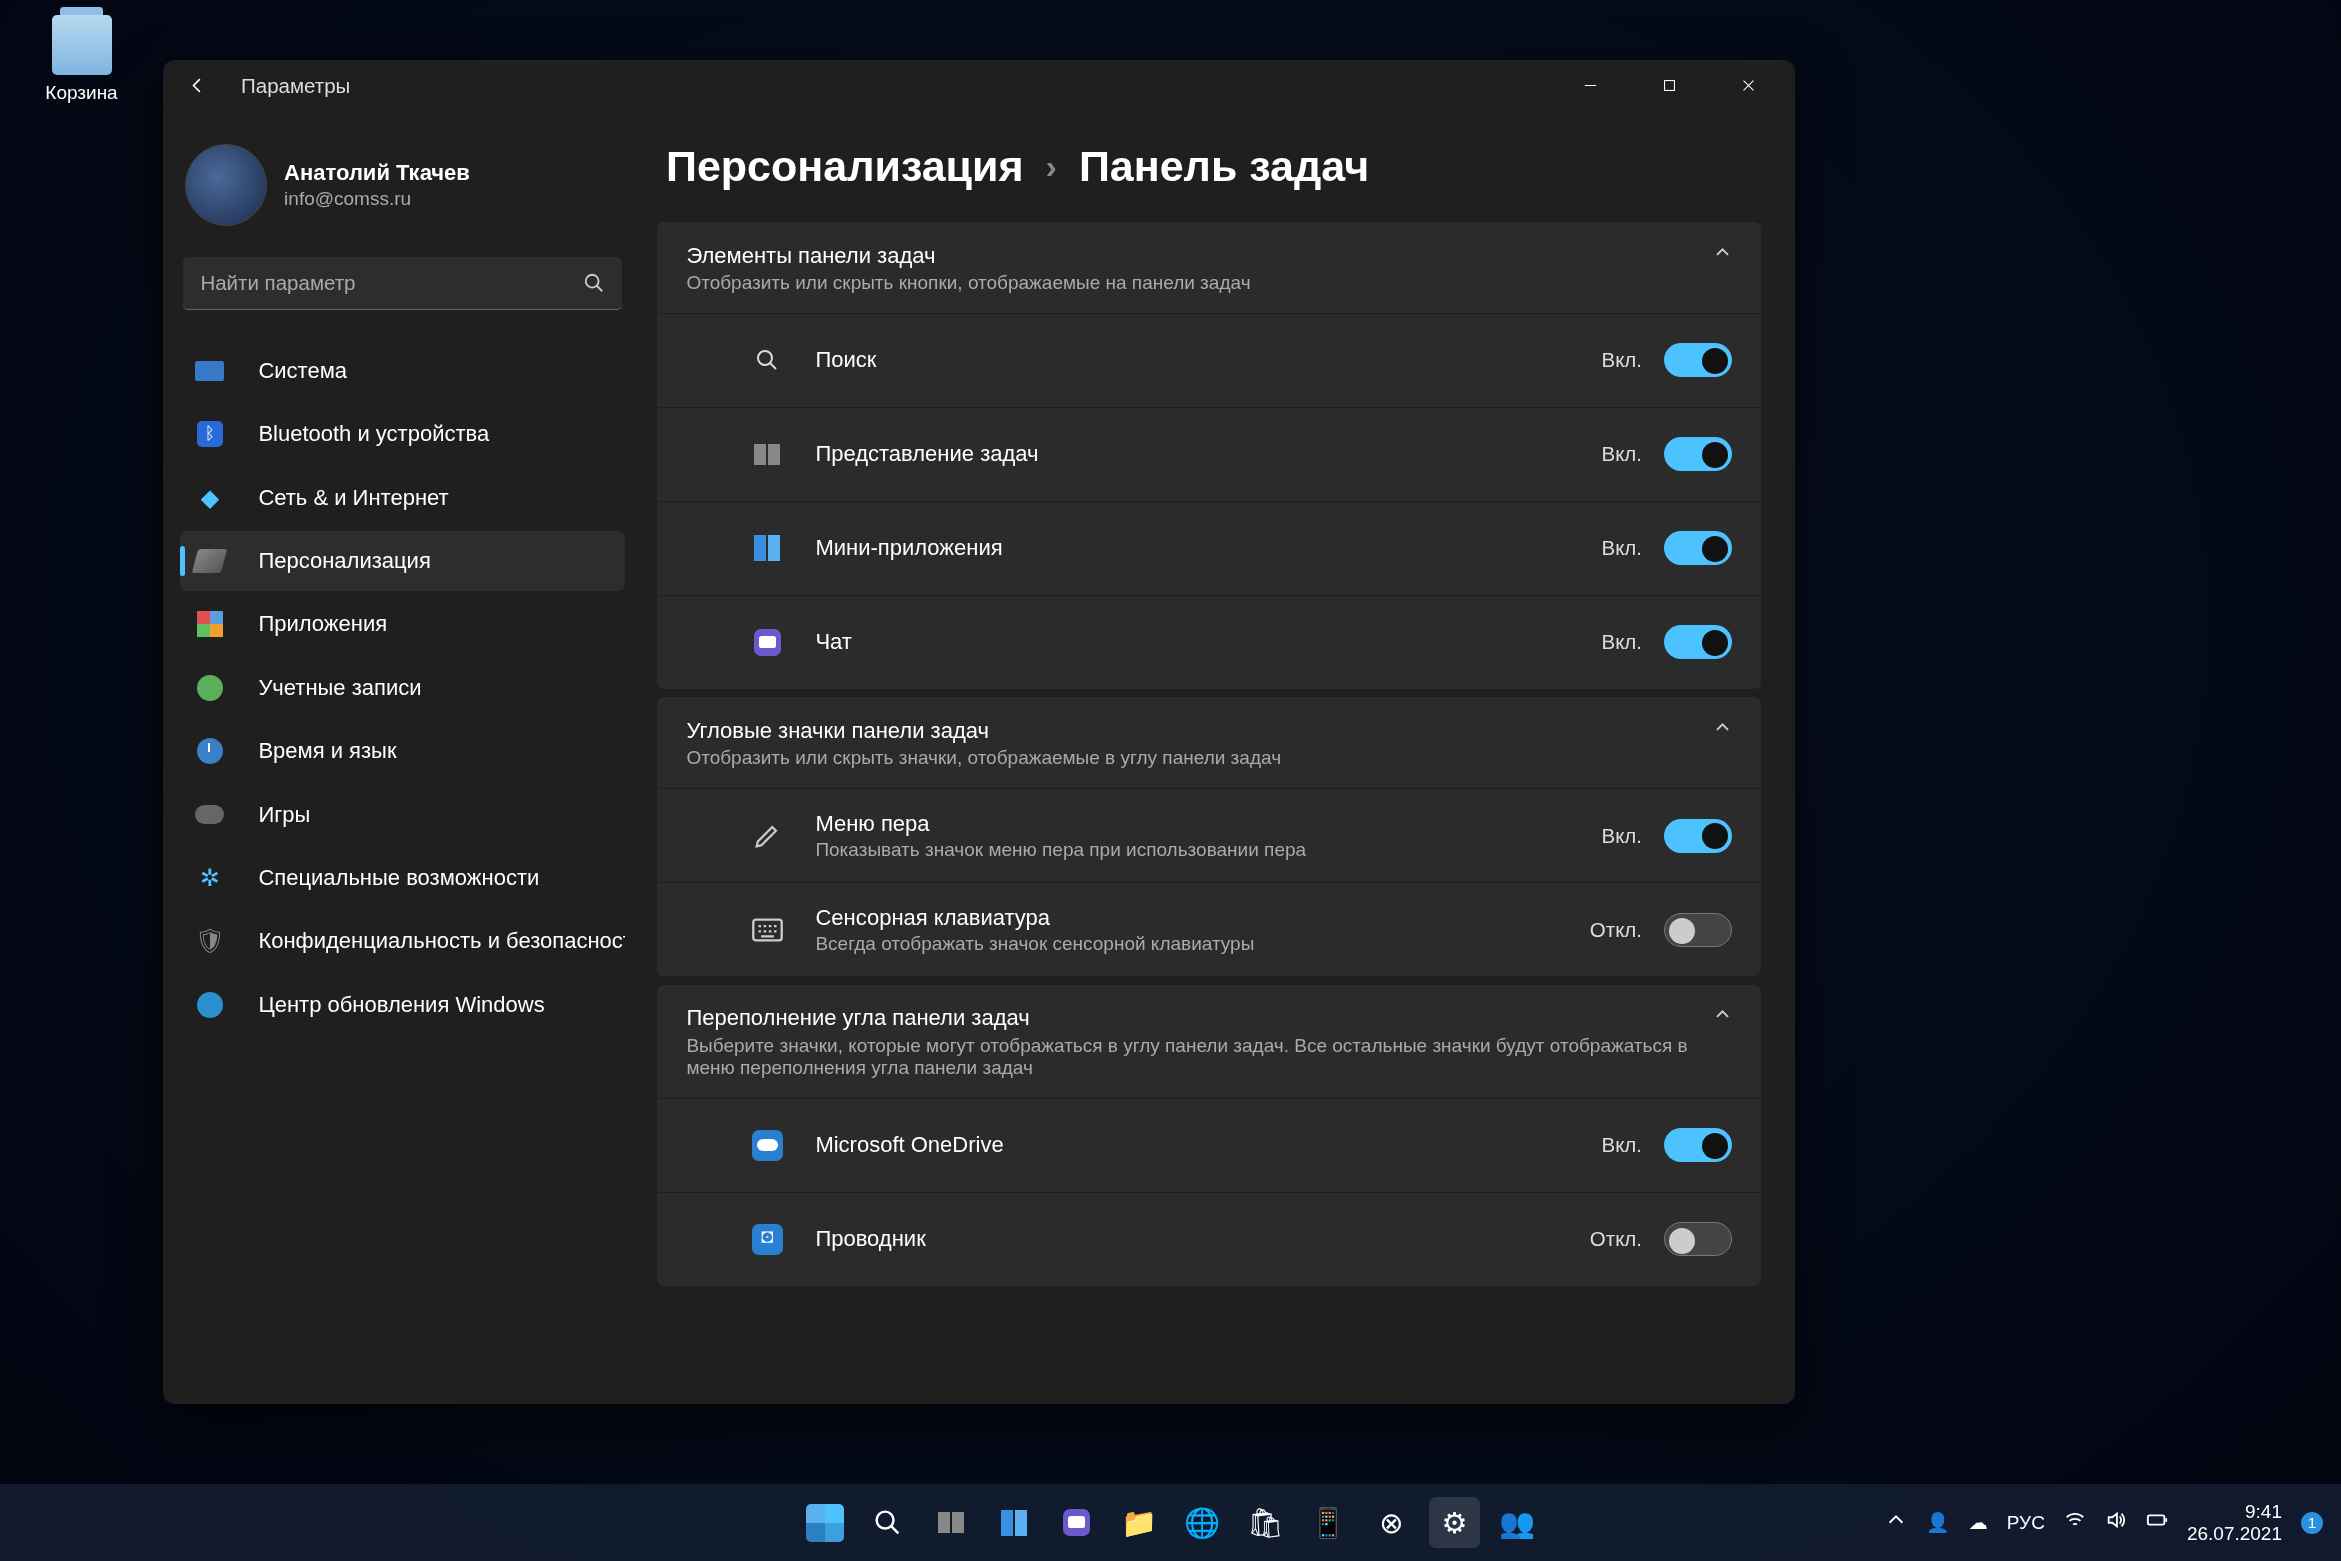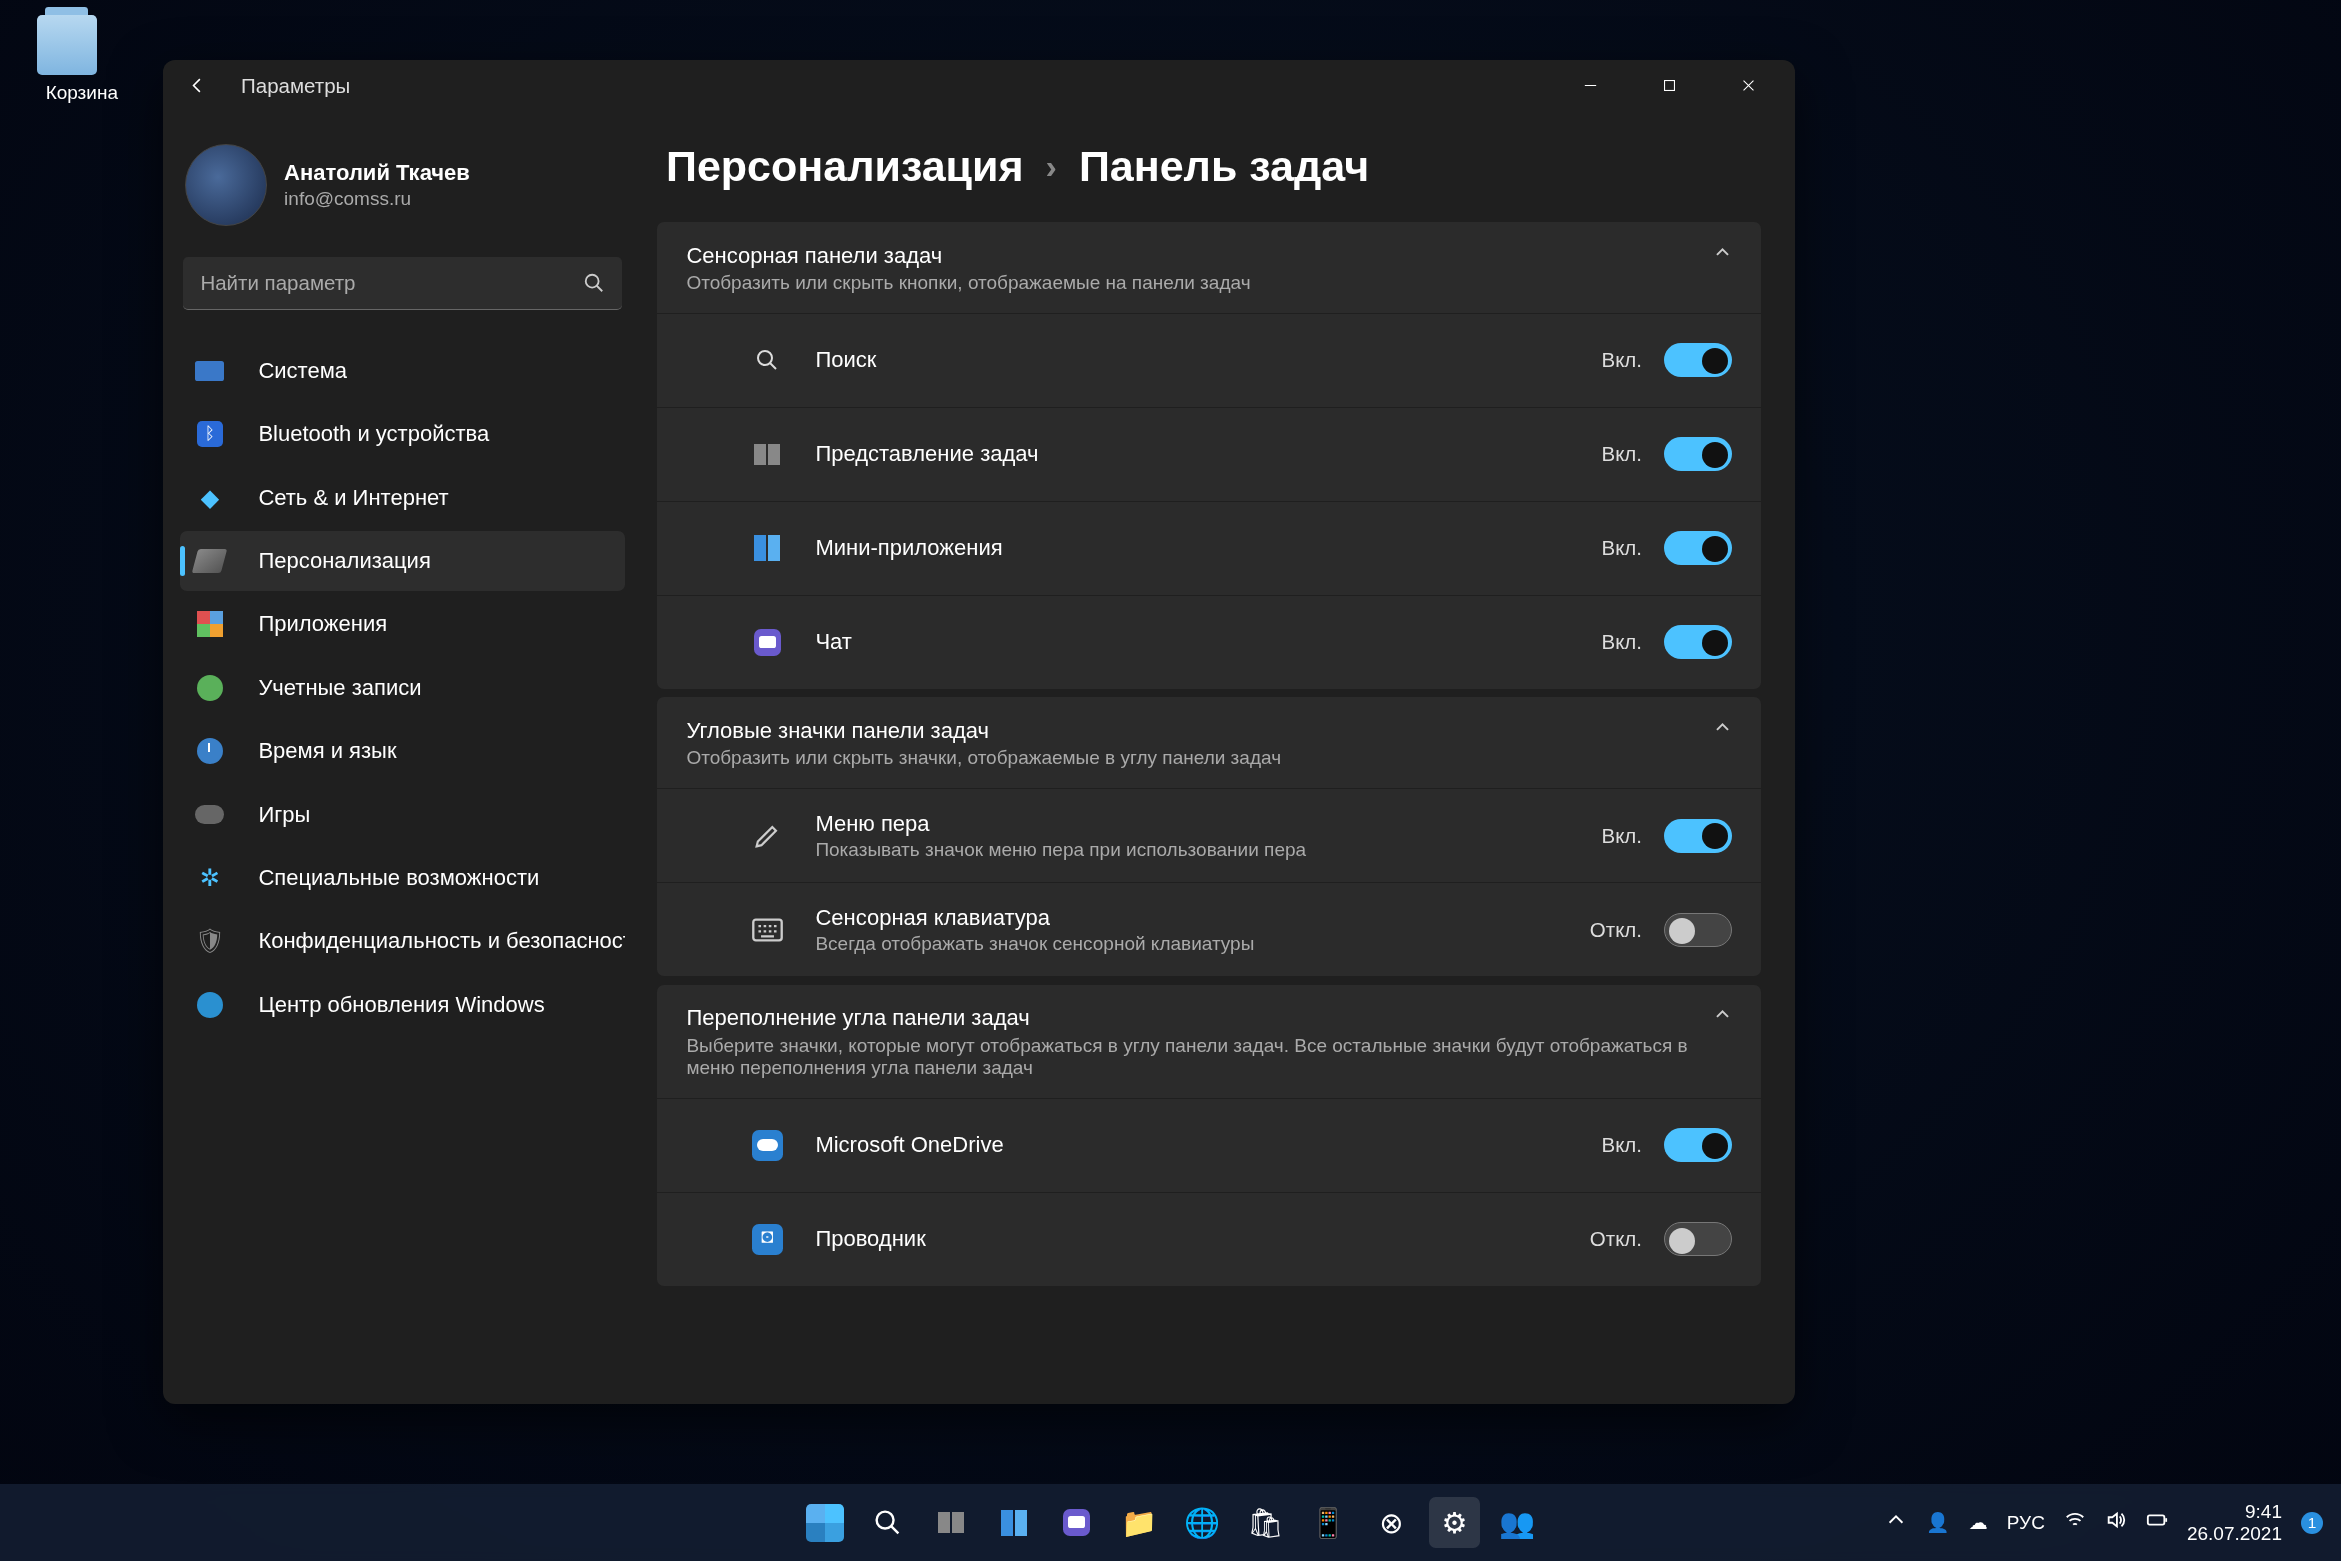--- a/index.html
+++ b/index.html
@@ -1,21 +1,21 @@
 <!DOCTYPE html>
 <html style="font-size:13.7px"><head>
 <meta charset="utf-8">
 <style>
 * { margin: 0; padding: 0; box-sizing: border-box; font-family: "Segoe UI", Arial, sans-serif; }
 body {
   width: 2342px; height: 1561px;
   background: radial-gradient(ellipse at 50% 40%, #0a1a3a 0%, #050c1a 40%, #020510 100%);
   position: relative; overflow: hidden;
 }
-.desktop-icon { position: absolute; top: 15.4px; left: 15px; width: 103px; text-align: right; color: #fff; font-size: 19px; }
+.desktop-icon { position: absolute; top: 15.4px; left: 30px; width: 103px; text-align: center; color: #fff; font-size: 19px; }
 .desktop-icon .bin { width: 60px; height: 60px; margin: 0 auto 6.8px; background: linear-gradient(#b7d8f0,#7fb5e0); border-radius: 5.1px; position: relative; }
 .desktop-icon .bin::before { content:""; position:absolute; top:-8.6px; left:8.6px; right:8.6px; height:8.6px; background:#8fbfe5; border-radius:3.4px 3.4px 0 0;}
 .settings-window {
   position: absolute; top: 60px; left: 163px; width: 1632px; height: 1344px;
   background: #1f1f1f; border-radius: 12px; display: flex; flex-direction: column;
   box-shadow: 0 17px 51px rgba(0,0,0,.6);
 }
 .titlebar { height: 51px; display: flex; align-items: center; padding: 0 6.8px 0 17px; }
 .titlebar .back { width: 34px; height: 34px; border-radius: 5.1px; display:flex;align-items:center;justify-content:center;}
 .titlebar .back svg { width: 19px; height: 19px; stroke:#fff; fill:none; stroke-width:2;}
@@ -212,21 +212,21 @@
     <div class="content">
       <div class="breadcrumb">
         <span class="bc1">Персонализация</span>
         <span class="chev">›</span>
         <span class="bc2">Панель задач</span>
       </div>
 
       <div class="panel">
         <div class="panel-head">
           <div class="pt">
-            <div class="ptitle">Сенсорная панели задач</div>
+            <div class="ptitle">Элементы панели задач</div>
             <div class="psub">Отобразить или скрыть кнопки, отображаемые на панели задач</div>
           </div>
           <div class="expand"><svg viewBox="0 0 24 24">
                 <path d="M5 15l7-7 7 7"></path>
               </svg></div>
         </div>
         <div class="row">
           <span class="ricon ic-search">
               <svg viewBox="0 0 24 24">
                 <circle cx="10" cy="10" r="7"></circle>

